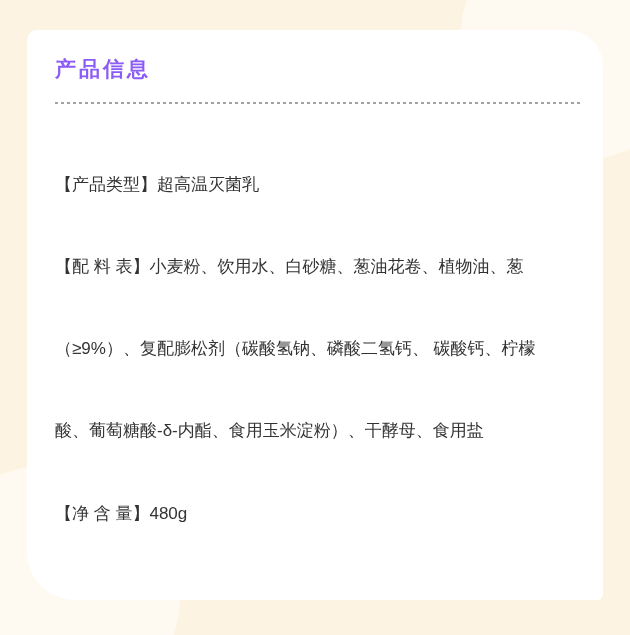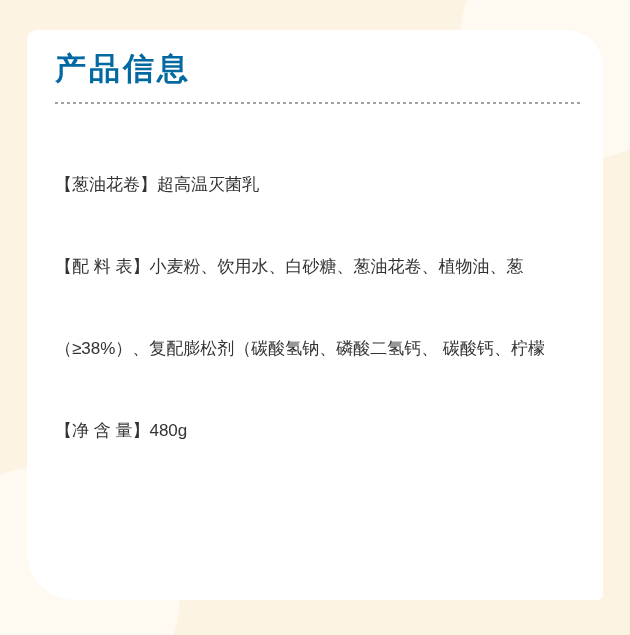--- a/index.html
+++ b/index.html
@@ -21,24 +21,24 @@
   .card {
     position: absolute;
     left: 27px; top: 30px;
     width: 576px; height: 570px;
     background: #ffffff;
     border-radius: 10px 36px 6px 48px;
     box-sizing: border-box;
     padding: 20px 24px 0 28px;
   }
   .page-title {
-    font-size: 31px;
+    font-size: 21px;
     line-height: 38px;
     font-weight: 700;
-    color: #0369a1;
+    color: #8b5cf6;
     letter-spacing: 3px;
   }
   .dotted-divider {
     margin-top: 14px;
     width: 528px;
     height: 2px;
     background-image: repeating-linear-gradient(to right, #a3a3a3 0 3px, transparent 3px 6px);
   }
   .info-block {
     margin-top: 12px;
@@ -55,23 +55,24 @@
 <div class="deco deco-tr"></div>
 <div class="deco deco-bl"></div>
 
 <div class="card">
 
   <div class="page-title">产品信息</div>
 
   <div class="dotted-divider"></div>
 
   <div class="info-block">
-    <div class="info-line">【葱油花卷】超高温灭菌乳</div>
+    <div class="info-line">【产品类型】超高温灭菌乳</div>
     <div class="info-line">【配 料 表】小麦粉、饮用水、白砂糖、葱油花卷、植物油、葱</div>
-    <div class="info-line">（≥38%）、复配膨松剂（碳酸氢钠、磷酸二氢钙、 碳酸钙、柠檬</div>
+    <div class="info-line">（≥9%）、复配膨松剂（碳酸氢钠、磷酸二氢钙、 碳酸钙、柠檬</div>
+    <div class="info-line">酸、葡萄糖酸-δ-内酯、食用玉米淀粉）、干酵母、食用盐</div>
     <div class="info-line">【净 含 量】480g</div>
     
     
     
     
     
     
   </div>
 
 </div>

